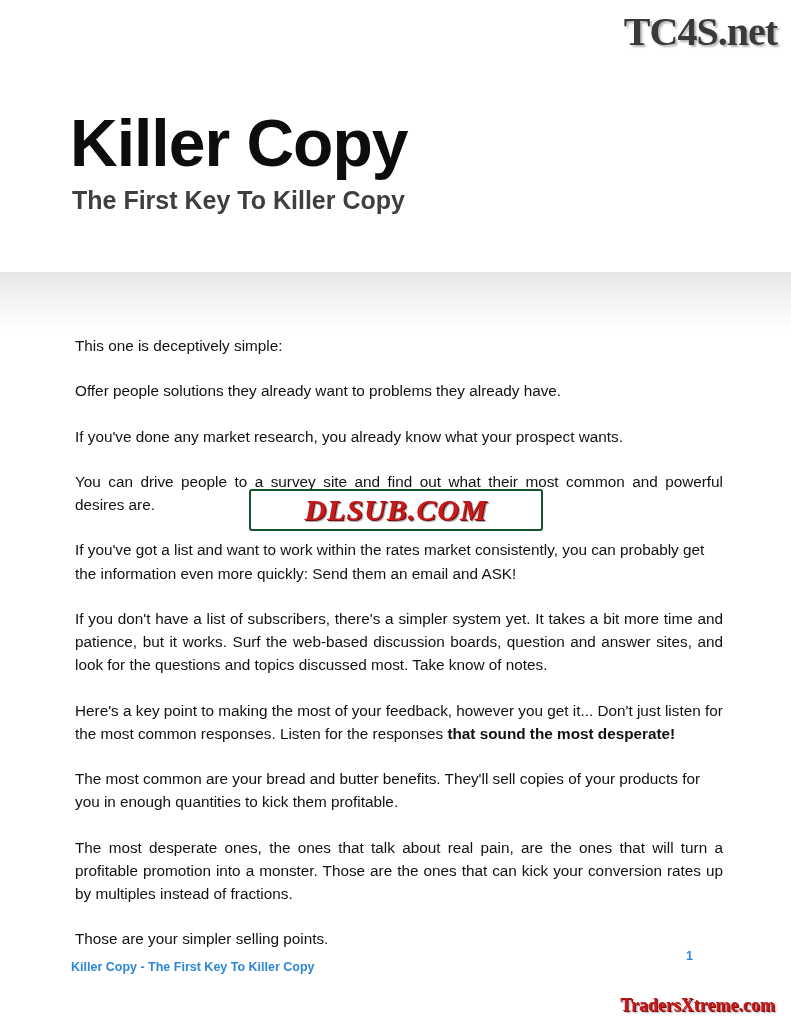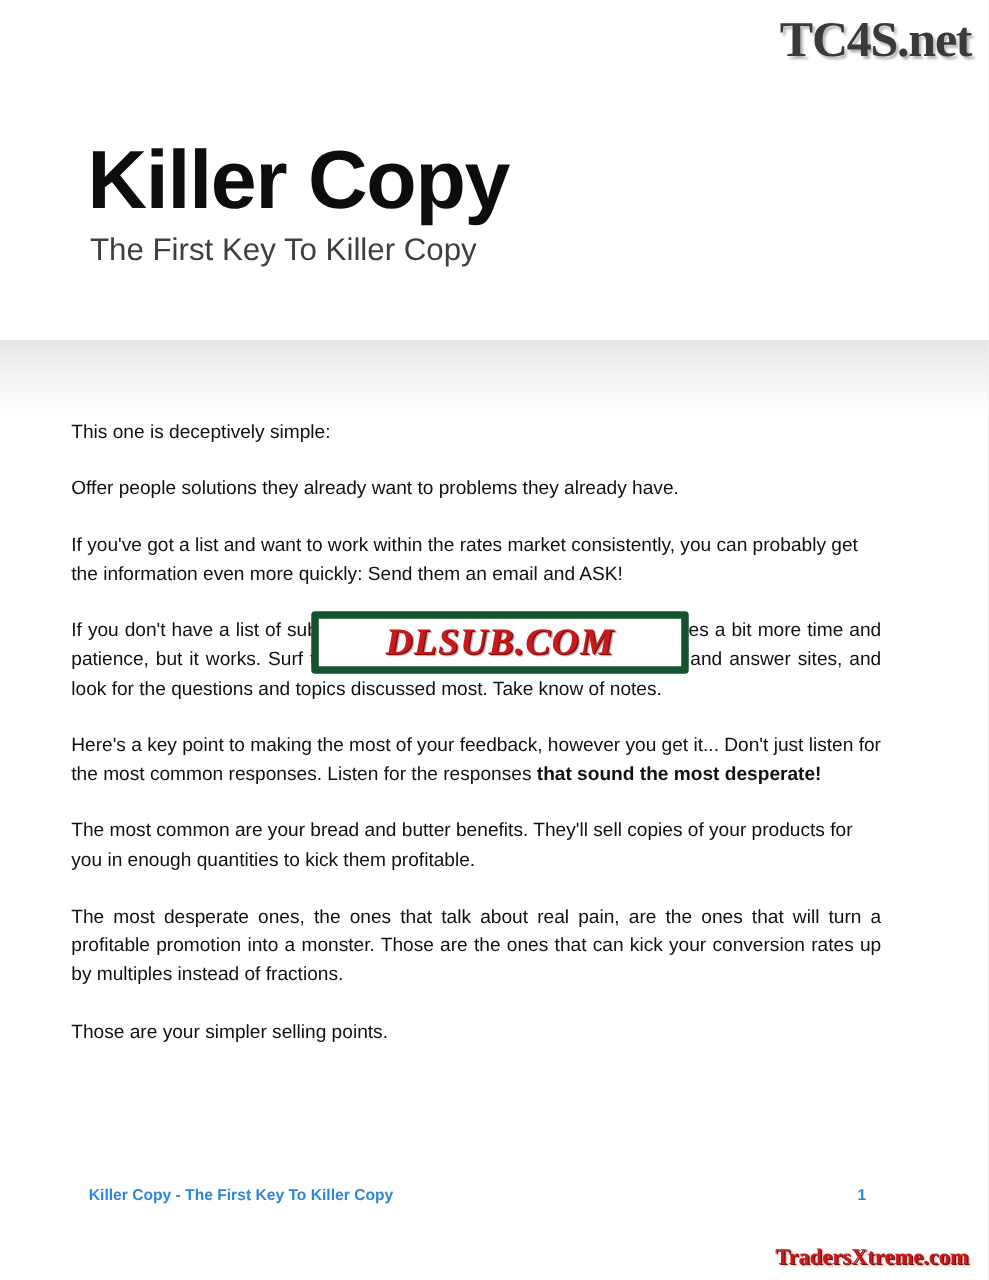--- a/index.html
+++ b/index.html
@@ -46,35 +46,35 @@
     color: #0d0d0d;
     letter-spacing: -1px;
     line-height: 1;
     margin-top: 32px;
   }
   .doc-subtitle {
     position: absolute;
     left: 72px;
     top: 186px;
     font-size: 25px;
-    font-weight: normal;
+    font-weight: bold;
     color: #3f3f3f;
   }
   
   .band-gradient {
     position: absolute;
     left: 0;
     top: 272px;
     width: 791px;
     height: 60px;
     background: linear-gradient(to bottom, #e6e6e6 0%, #f3f3f3 45%, #ffffff 100%);
   }
   .content {
     position: absolute;
-    left: 57px;
+    left: 75px;
     top: 334px;
     width: 648px;
   }
   .content p {
     margin: 0 0 22px 0;
     font-size: 15.3px;
     line-height: 1.52;
     color: #111111;
     text-align: justify;
   }
@@ -85,41 +85,41 @@
   .b { font-weight: bold; margin-top: 37px; }
 
   
   .watermark {
     position: absolute;
     left: 249px;
     top: 489px;
     width: 290px;
     height: 38px;
     background: #ffffff;
-    border: 6px solid #14532d;
+    border: 2px solid #14532d;
     border-radius: 3px;
     display: flex;
     align-items: center;
     justify-content: center;
   }
   .watermark span {
     font-family: "Liberation Serif", serif;
     font-weight: bold;
     font-style: italic;
     font-size: 30px;
     color: #c81a1a;
     letter-spacing: 1px;
     text-shadow: 1px 1px 0 #7d0c0c, 2px 2px 1px rgba(0,0,0,0.35);
   }
 
   
   .footer-link {
     position: absolute;
     left: 71px;
-    bottom: 61px;
+    bottom: 50px;
     font-size: 12.5px;
     font-weight: bold;
     color: #2e86d8;
   }
   .page-number {
     position: absolute;
     left: 686px;
     bottom: 61px;
     font-size: 12.5px;
     font-weight: bold;
@@ -148,21 +148,23 @@
   </div>
 
   <div class="band-gradient"></div>
 
   <div class="content">
 
     <p class="nojust"><span>This one is deceptively simple:</span></p>
 
     <p class="nojust"><span class="u">Offer people solutions they already want to problems they already have</span><span>.</span></p>
 
+    <p class="nojust"><span>If you've done any market research, you already know what your prospect wants.</span></p>
 
+    <p><span>You can drive people to a survey site and find out what their most common and powerful desires are.</span></p>
 
     <p class="nojust"><span>If you've got a list and want to work within the rates market consistently, you can probably get the information even more quickly: Send them an email and ASK!</span></p>
 
     <p><span>If you don't have a list of subscribers, there's a simpler system yet. It takes a bit more time and patience, but it works. Surf the web-based discussion boards, question and answer sites, and look for the questions and topics discussed most. </span><span class="u">Take know of notes</span><span>.</span></p>
 
     <p class="nojust"><span>Here's a key point to making the most of your feedback, however you get it... Don't just listen for the most common responses. Listen for the responses </span><span class="b">that sound the most desperate!</span></p>
 
     <p class="nojust"><span>The most common are your bread and butter benefits. They'll sell copies of your products for you in enough quantities to kick them profitable.</span></p>
 
     <p><span>The most desperate ones, the ones that talk about real pain, </span><span class="u">are the ones that will turn a profitable promotion into a monster</span><span>. Those are the ones that can kick your conversion rates up by multiples instead of fractions.</span></p>

